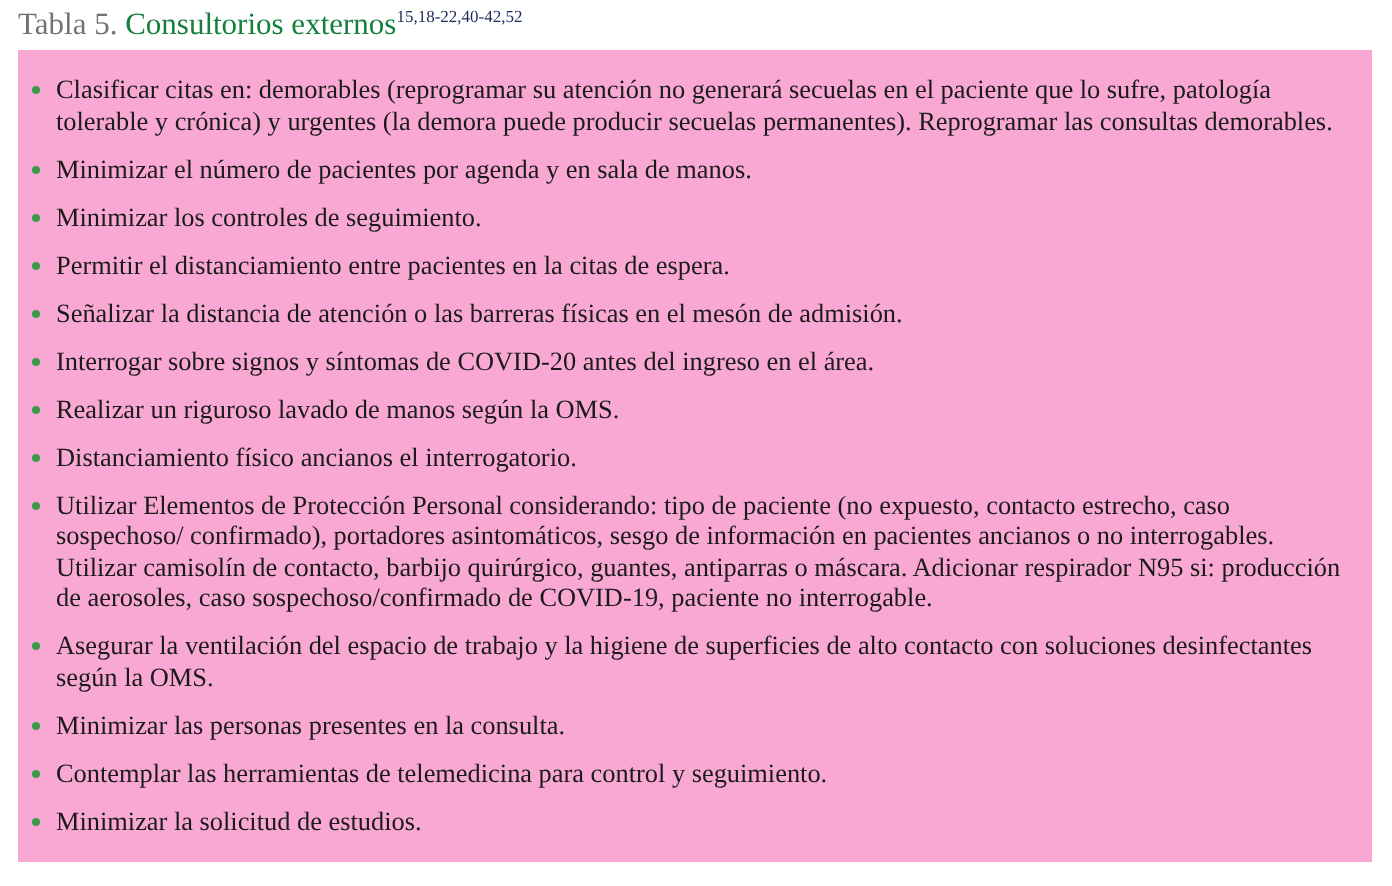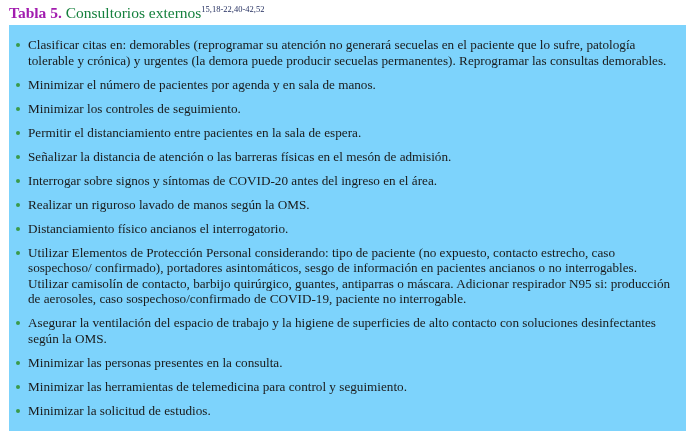--- a/index.html
+++ b/index.html
@@ -17,39 +17,39 @@
     }
     .title {
       position: absolute;
       left: 9px;
       top: 4px;
       font-size: 15.5px;
       line-height: 18px;
       white-space: nowrap;
     }
     .title .label {
-      color: #a21caf;
-      font-weight: bold;
+      color: #737373;
+      font-weight: normal;
     }
     .title .text {
       color: #15803d;
     }
     .title sup {
       font-size: 8.5px;
       color: #1f2a5c;
       vertical-align: 6px;
       line-height: 0;
     }
     .box {
       position: absolute;
       left: 9px;
       top: 25px;
       width: 677px;
       height: 406px;
-      background: #7dd3fc;
+      background: #f9a8d4;
     }
     ul.items {
       list-style: none;
       margin: 0;
       padding: 12px 0 0 0;
     }
     ul.items li {
       position: relative;
       padding-left: 19px;
       padding-right: 6px;
@@ -74,24 +74,24 @@
 <div class="title">
   <span class="label">Tabla 5.</span>
   <span class="text">Consultorios externos</span><sup>15,18-22,40-42,52</sup>
 </div>
 
 <div class="box">
   <ul class="items">
     <li><span class="bullet"></span><span>Clasificar citas en: demorables (reprogramar su atención no generará secuelas en el paciente que lo sufre, patología tolerable y crónica) y urgentes (la demora puede producir secuelas permanentes). Reprogramar las consultas demorables.</span></li>
     <li><span class="bullet"></span><span>Minimizar el número de pacientes por agenda y en sala de manos.</span></li>
     <li><span class="bullet"></span><span>Minimizar los controles de seguimiento.</span></li>
-    <li><span class="bullet"></span><span>Permitir el distanciamiento entre pacientes en la sala de espera.</span></li>
+    <li><span class="bullet"></span><span>Permitir el distanciamiento entre pacientes en la citas de espera.</span></li>
     <li><span class="bullet"></span><span>Señalizar la distancia de atención o las barreras físicas en el mesón de admisión.</span></li>
     <li><span class="bullet"></span><span>Interrogar sobre signos y síntomas de COVID-20 antes del ingreso en el área.</span></li>
     <li><span class="bullet"></span><span>Realizar un riguroso lavado de manos según la OMS.</span></li>
     <li><span class="bullet"></span><span>Distanciamiento físico ancianos el interrogatorio.</span></li>
     <li><span class="bullet"></span><span>Utilizar Elementos de Protección Personal considerando: tipo de paciente (no expuesto, contacto estrecho, caso sospechoso/ confirmado), portadores asintomáticos, sesgo de información en pacientes ancianos o no interrogables. Utilizar camisolín de contacto, barbijo quirúrgico, guantes, antiparras o máscara. Adicionar respirador N95 si: producción de aerosoles, caso sospechoso/confirmado de COVID-19, paciente no interrogable.</span></li>
     <li><span class="bullet"></span><span>Asegurar la ventilación del espacio de trabajo y la higiene de superficies de alto contacto con soluciones desinfectantes según la OMS.</span></li>
     <li><span class="bullet"></span><span>Minimizar las personas presentes en la consulta.</span></li>
-    <li><span class="bullet"></span><span>Minimizar las herramientas de telemedicina para control y seguimiento.</span></li>
+    <li><span class="bullet"></span><span>Contemplar las herramientas de telemedicina para control y seguimiento.</span></li>
     <li><span class="bullet"></span><span>Minimizar la solicitud de estudios.</span></li>
   </ul>
 </div>
 
 </body></html>

